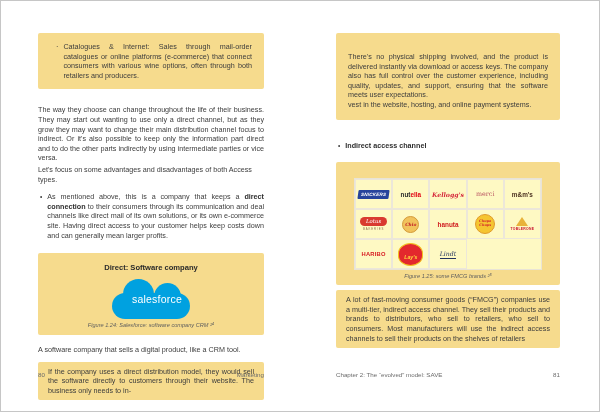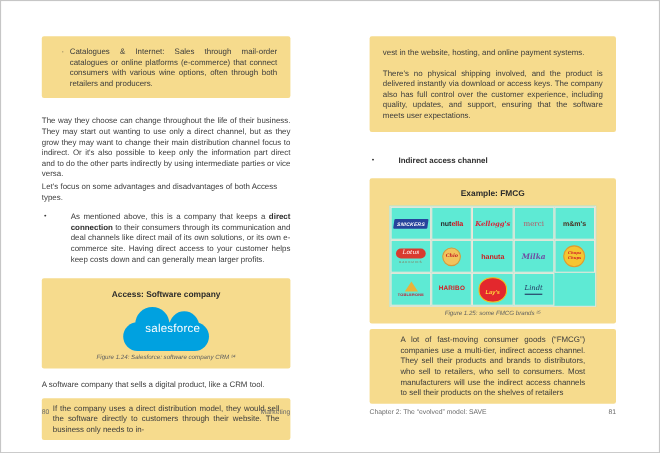--- a/index.html
+++ b/index.html
@@ -24,48 +24,48 @@
   .bullet-row { display:flex; gap:5px; }
   .b-dot { font-size:7.2px; line-height:9.6px; padding-left:8px; }
   .mt { margin-top:9px; }
 
   
   .p-change { margin-top:16px; }
   .p-focus  { margin-top:2px; }
   .p-crm    { margin-top:10px; }
 
   
-  .list-item { display:flex; gap:22px; margin-top:8px; }
+  .list-item { display:flex; gap:5px; margin-top:8px; }
   .list-item.r { margin-top:21px; }
   .li-dot { font-size:6.5px; line-height:9.6px; padding-left:2px; }
   .li-head { font-weight:bold; font-size:7.2px; line-height:9.6px; margin:0; color:#2f2f2f; }
   .li-content { flex:1; }
 
   
   .example-box { margin-top:13px; padding:10px 10px 7px; text-align:center; }
   .example-box-r { margin-top:12px; padding:9px 10px 6px; text-align:center; }
   .ex-title { font-weight:bold; font-size:7.6px; margin:0; color:#2b2b2b; }
   .caption { font-size:5.6px; font-style:italic; color:#5f5f5f; margin:3px 0 0; text-align:center; }
 
   
   .sf-cloud { position:relative; width:78px; height:40px; margin:7px auto 2px; }
   .sf-cloud .c-main { position:absolute; bottom:0; left:0; width:78px; height:26px; background:#00A1E0; border-radius:13px; }
   .sf-cloud::before { content:""; position:absolute; left:11px; top:0; width:31px; height:31px; background:#00A1E0; border-radius:50%; }
   .sf-cloud::after  { content:""; position:absolute; right:9px; top:4px; width:27px; height:27px; background:#00A1E0; border-radius:50%; }
   .sf-text { position:absolute; left:12px; right:0; top:14px; z-index:2; color:#fff; font-size:10.5px; letter-spacing:.2px; text-align:center; }
 
   
   .para-box-l { margin-top:7px; padding:5px 10px; }
-  .para-box-r { margin-top:5px; padding:5px 28px; }
+  .para-box-r { margin-top:5px; padding:5px 10px; }
 
   
   .footer { position:absolute; left:0; right:0; top:370px; display:flex; justify-content:space-between; font-size:6.2px; color:#6b6b6b; }
 
   
-  .brand-grid { width:186px; margin:7px auto 3px; display:grid; grid-template-columns:repeat(5,1fr); border:1px solid #e9e4d6; background:#5eead4; }
+  .brand-grid { width:186px; margin:7px auto 3px; display:grid; grid-template-columns:repeat(5,1fr); border:1px solid #e9e4d6; background:#fef9c3; }
   .cell { height:30px; box-sizing:border-box; border:0.5px solid #ece7d9; display:flex; flex-direction:column; align-items:center; justify-content:center; overflow:hidden; }
   .row { display:flex; align-items:baseline; }
 
   .b-snickers .chip { background:#27449c; color:#ffffff; font-weight:bold; font-style:italic; font-size:4.6px; padding:2px 3px; border-radius:1px; letter-spacing:.2px; transform:skewX(-8deg); }
   .b-nutella { font-weight:bold; font-size:6.4px; }
   .b-nutella .t1 { color:#2b2b2b; } .b-nutella .t2 { color:#e1000f; }
   .b-kelloggs span { color:#d5283c; font-family:"DejaVu Serif", serif; font-style:italic; font-weight:bold; font-size:6.2px; }
   .b-merci span { color:#b95462; font-family:"DejaVu Serif", serif; font-size:6.4px; }
   .b-mms span { color:#4b3020; font-weight:bold; font-size:6.4px; }
   .b-lotus .t1 { background:#d93a30; color:#fff; font-family:"DejaVu Serif", serif; font-style:italic; font-size:5.4px; padding:1.5px 6px; border-radius:7px; }
@@ -103,21 +103,21 @@
     <p class="body p-focus">Let's focus on some advantages and disadvantages of both Access types.</p>
 
     <div class="list-item">
       <span class="li-dot">•</span>
       <div class="li-content">
         <p class="body jp"><span>As mentioned above, this is a company that keeps a </span><strong>direct connection</strong><span> to their consumers through its communication and deal channels like direct mail of its own solutions, or its own e-commerce site. Having direct access to your customer helps keep costs down and can generally mean larger profits.</span></p>
       </div>
     </div>
 
     <div class="hl-box example-box">
-      <p class="ex-title">Access: Software company</p>
+      <p class="ex-title">Direct: Software company</p>
       <div class="sf-cloud">
         <div class="c-main"></div>
         <span class="sf-text">salesforce</span>
       </div>
       <p class="caption">Figure 1.24: Salesforce: software company CRM ²⁴</p>
     </div>
 
     <p class="body p-crm">A software company that sells a digital product, like a CRM tool.</p>
 
     <div class="hl-box para-box-l">
@@ -126,33 +126,32 @@
 
     <div class="footer">
       <span>80</span>
       <span>Marketing</span>
     </div>
   </div>
 
   <div class="page page-right">
 
     <div class="hl-box top-box-r">
+      <p class="body jp mt">There's no physical shipping involved, and the product is delivered instantly via download or access keys. The company also has full control over the customer experience, including quality, updates, and support, ensuring that the software meets user expectations.</p>
       <p class="body jp">vest in the website, hosting, and online payment systems.</p>
-      <p class="body jp mt">There's no physical shipping involved, and the product is delivered instantly via download or access keys. The company also has full control over the customer experience, including quality, updates, and support, ensuring that the software meets user expectations.</p>
     </div>
 
     <div class="list-item r">
       <span class="li-dot">•</span>
       <div class="li-content">
         <p class="li-head">Indirect access channel</p>
       </div>
     </div>
 
     <div class="hl-box example-box-r">
-      <p class="ex-title">Example: FMCG</p>
 
       <div class="brand-grid">
         <div class="cell b-snickers">
             <span class="chip">SNICKERS</span>
           </div>
         <div class="cell b-nutella">
             <div class="row">
               <span class="t1">nut</span>
               <span class="t2">ella</span>
             </div>
@@ -172,23 +171,20 @@
             <span class="t2">BAKERIES</span>
           </div>
         <div class="cell b-chio">
             <div class="disc">
               <span>Chio</span>
             </div>
           </div>
         <div class="cell b-hanuta">
             <span>hanuta</span>
           </div>
-        <div class="cell b-milka">
-            <span>Milka</span>
-          </div>
         <div class="cell b-chupa">
             <div class="disc">
               <span>Chupa</span>
               <span>Chups</span>
             </div>
           </div>
 
         <div class="cell b-toblerone">
             <div class="tri"></div>
             <span>TOBLERONE</span>

